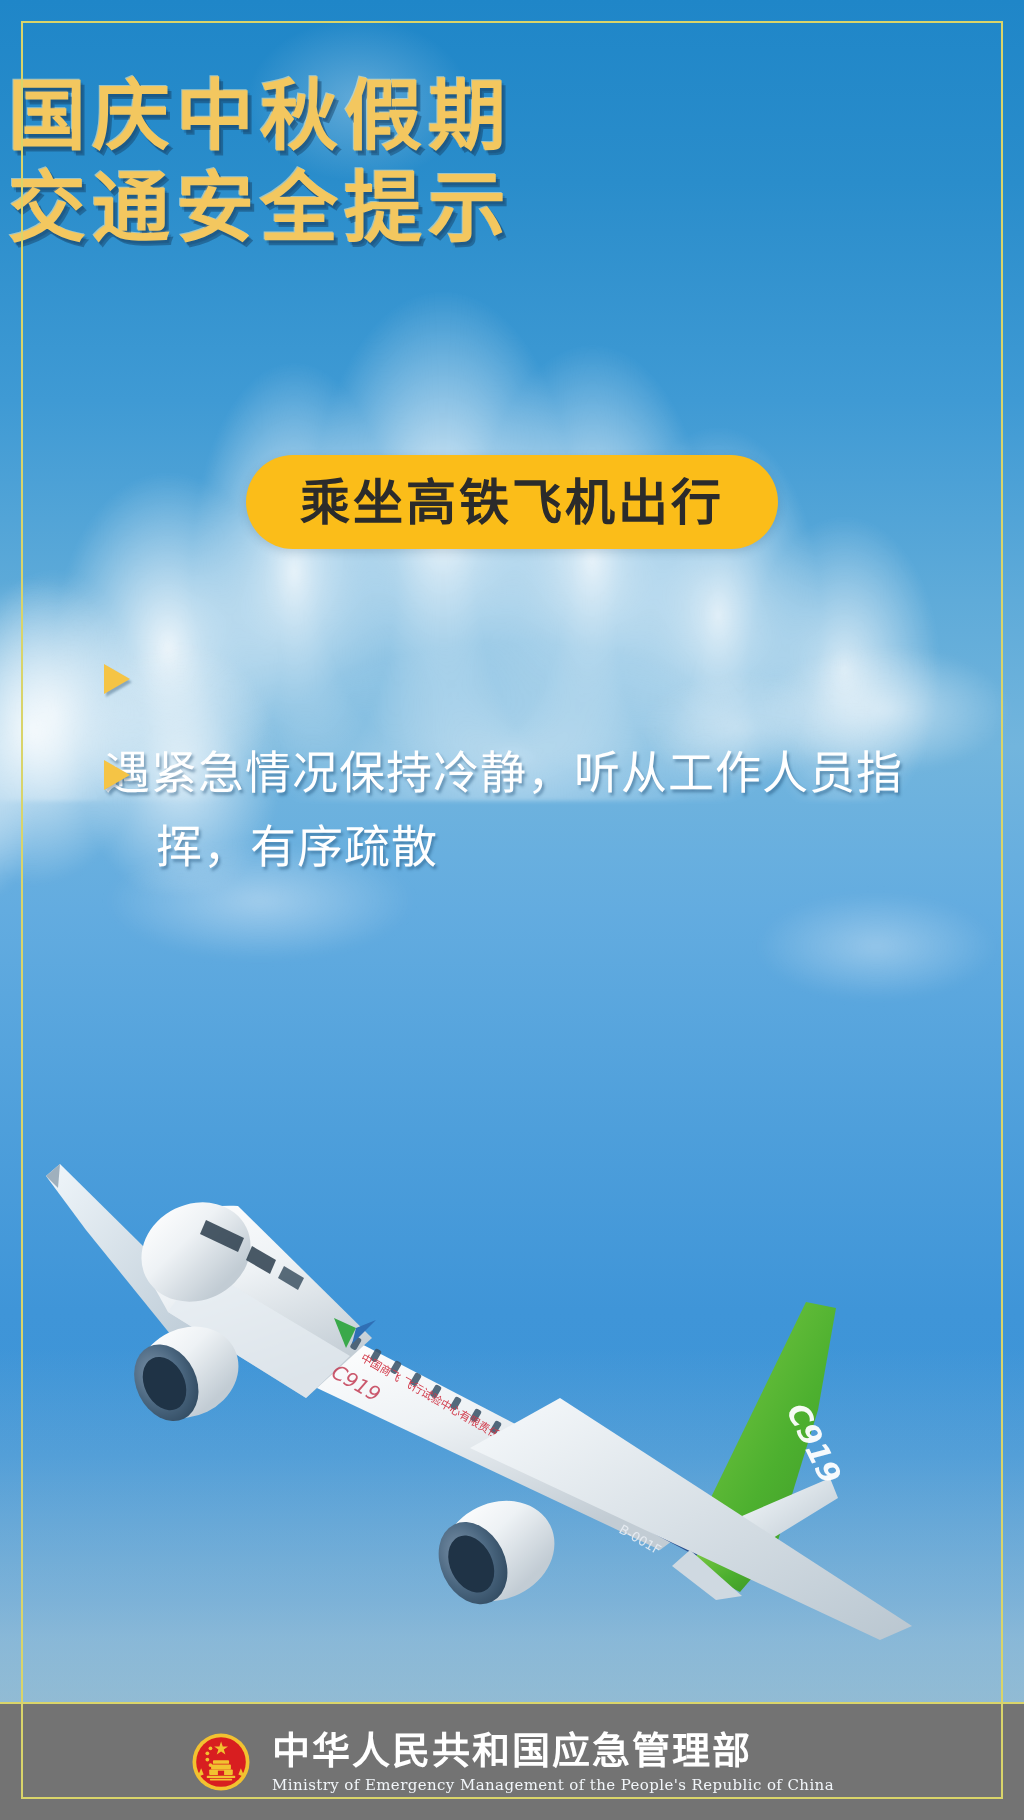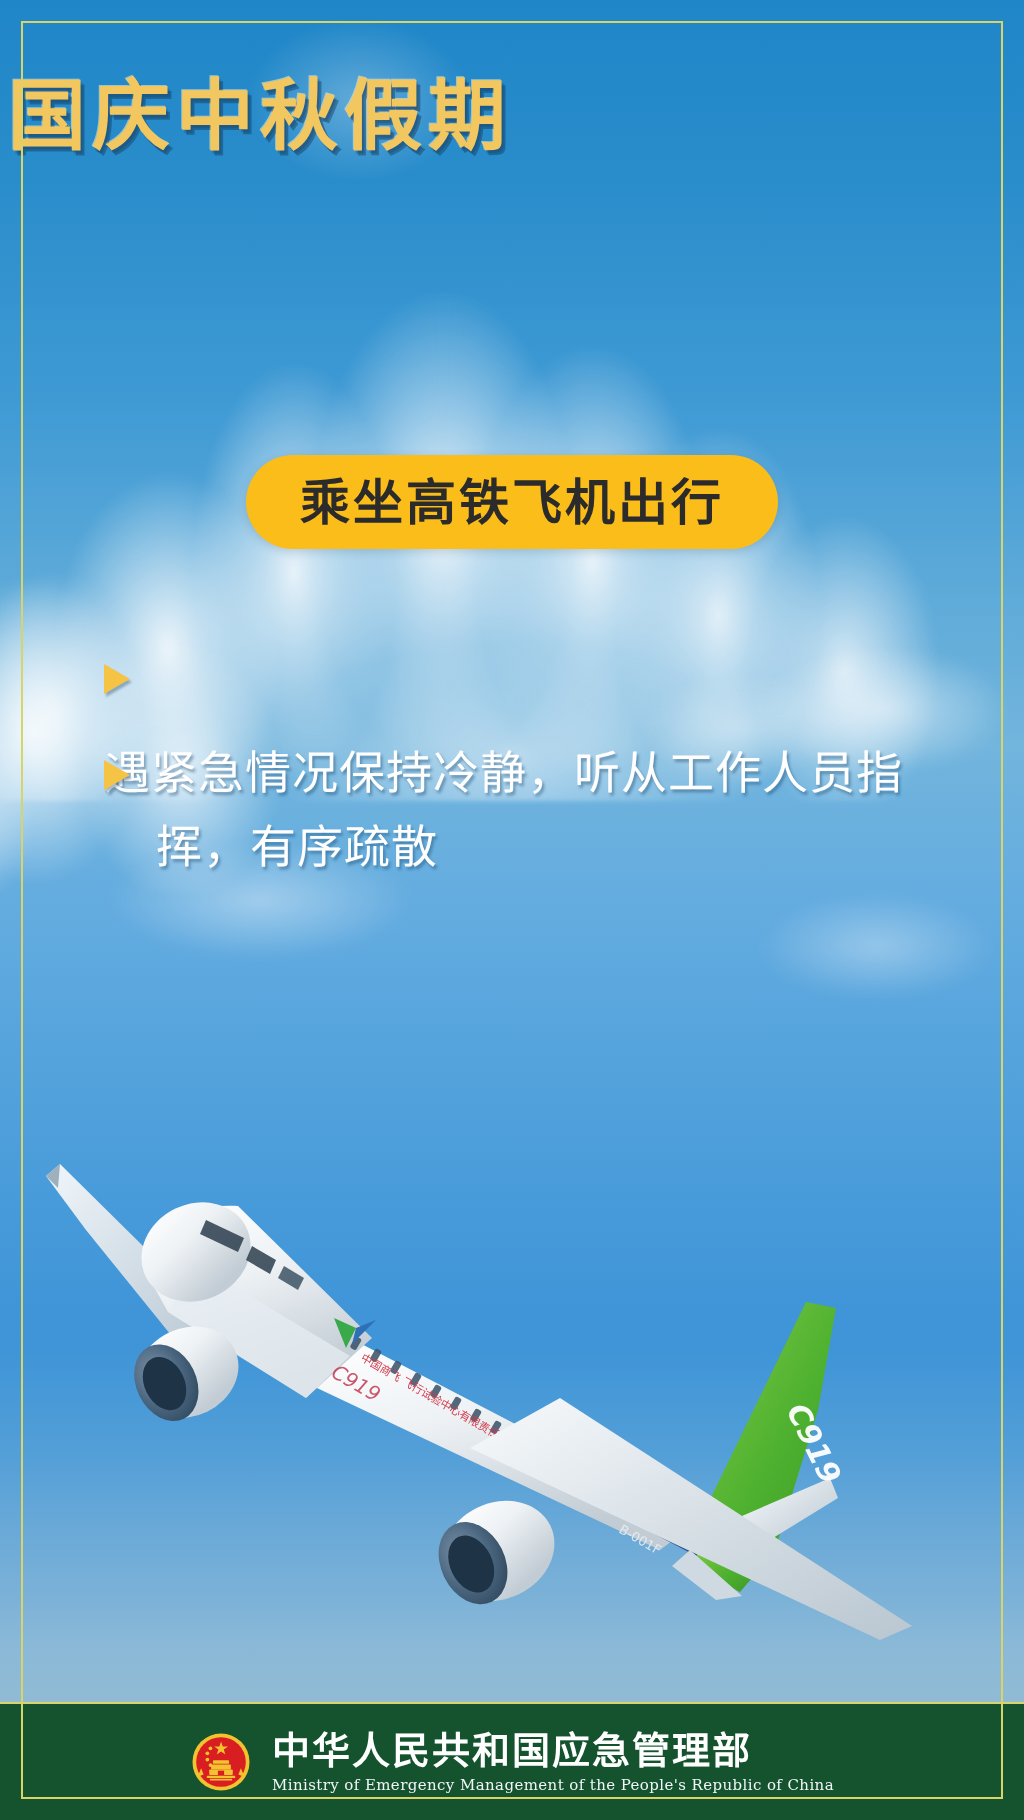--- a/index.html
+++ b/index.html
@@ -187,21 +187,21 @@
     z-index:15;
     pointer-events:none;
   }
   .plane-svg{ width:100%; height:100%; display:block; }
 
   
   .footer{
     position:absolute;
     left:0; right:0; bottom:0;
     height:118px;
-    background:#14532d;
+    background:#737373;
     border-top:2px solid #d9d46a;
     display:flex;
     align-items:center;
     justify-content:center;
     gap:20px;
     z-index:30;
   }
   .emblem{ flex:0 0 auto; width:62px; height:62px; }
   .footer-text{ display:flex; flex-direction:column; gap:4px; }
   .footer-cn{
@@ -325,20 +325,21 @@
           <ellipse cx="498" cy="470" rx="58" ry="48" fill="url(#bodyG)"></ellipse>
           <ellipse cx="470" cy="470" rx="32" ry="43" fill="url(#engG)"></ellipse>
           <ellipse cx="468" cy="470" rx="21" ry="30" fill="#1f3346"></ellipse>
         </g>
       </g>
     </svg>
   </div>
 
   <div class="title-block">
     <div class="title-line l1">国庆中秋假期</div>
+    <div class="title-line l2">交通安全提示</div>
   </div>
 
   <div class="badge-wrap">
     <div class="badge">
       <div class="badge-text">乘坐高铁飞机出行</div>
     </div>
   </div>
 
   <div class="tips">
 

